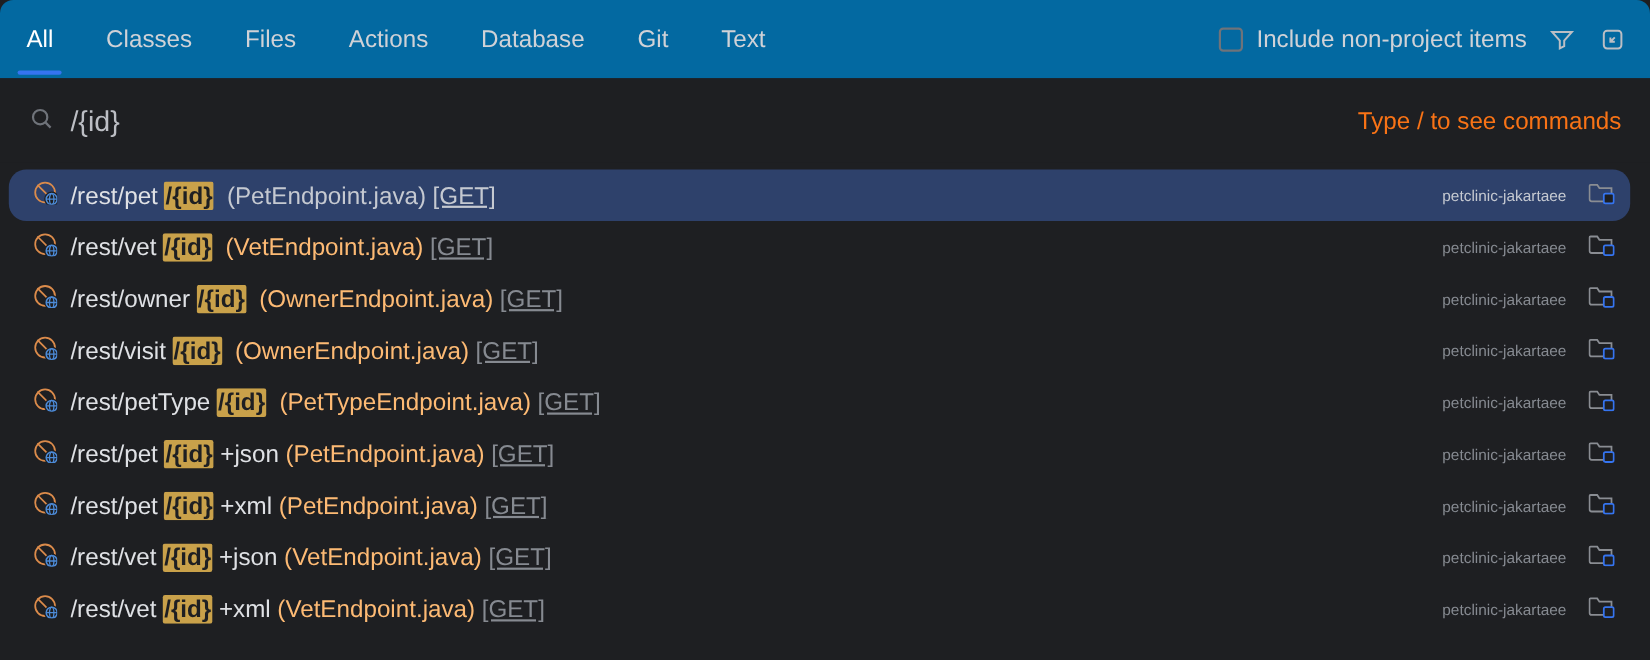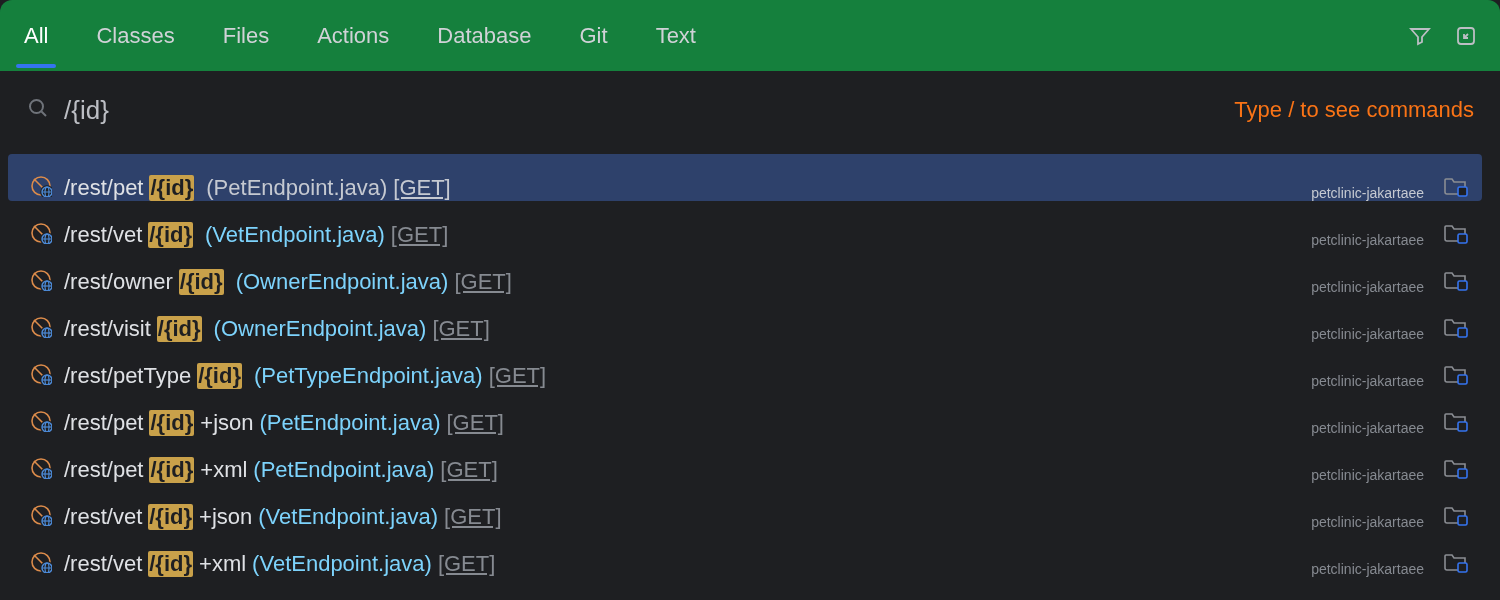--- a/index.html
+++ b/index.html
@@ -15,21 +15,21 @@
     display: flex; flex-direction: column;
     border-radius: 12px;
     overflow: hidden;
   }
   
   .tabs {
     display: flex; align-items: center;
     padding: 0 20px;
     height: 72px;
     gap: 40px;
-    background: #15803d;
+    background: #0369a1;
     border-bottom: 1px solid #1e1f22;
   }
   .tab {
     font-size: 22px;
     color: #d0d2d7;
     cursor: pointer;
     position: relative;
     padding: 18px 4px;
   }
   .tab.active {
@@ -89,24 +89,24 @@
     color: #f97316;
     white-space: nowrap;
   }
   
   .results {
     flex: 1;
     overflow-y: auto;
     padding: 6px 18px 12px 8px;
   }
   .result {
-    display: flex; align-items: flex-end;
+    display: flex; align-items: center;
     height: 47px;
     padding: 0 14px 0 22px;
-    border-radius: 4px;
+    border-radius: 16px;
     gap: 12px;
     cursor: pointer;
   }
   .result.selected {
     background: #2e416b;
   }
   .endpoint-icon { flex: 0 0 auto; }
   .result-text {
     font-size: 22px;
     display: flex; align-items: baseline;
@@ -115,21 +115,21 @@
     overflow: hidden;
   }
   .path-before, .path-after { color: #dfe1e5; }
   .path-match {
     background: #c9a14a;
     color: #1e1f22;
     border-radius: 2px;
     padding: 0 1px;
     font-weight: 600;
   }
-  .filename { color: #7dd3fc; }
+  .filename { color: #fdba74; }
   .method   { color: #868a91; text-decoration: underline; }
   .result.selected .filename,
   .result.selected .method { color: #c5c9d1; }
   .spacer { flex: 1; }
   .module {
     font-size: 14px;
     color: #868a91;
     white-space: nowrap;
   }
   .result.selected .module { color: #c5c9d1; }
@@ -143,20 +143,24 @@
   <div class="tabs">
 
     <div class="tab active">All</div>
       <div class="tab">Classes</div>
       <div class="tab">Files</div>
       <div class="tab">Actions</div>
       <div class="tab">Database</div>
       <div class="tab">Git</div>
       <div class="tab">Text</div>
       <div class="tabs-right">
+      <label class="checkbox-wrap">
+        <span class="checkbox-box"></span>
+        <span>Include non-project items</span>
+      </label>
       <span class="icon-btn">
         <svg width="24" height="24" viewBox="0 0 24 24" fill="none" stroke="currentColor" stroke-width="1.8">
           <path d="M3 5h18l-7 8v5l-4 2v-7L3 5z"></path>
         </svg>
       </span>
       <span class="icon-btn">
         <svg width="24" height="24" viewBox="0 0 24 24" fill="none" stroke="currentColor" stroke-width="1.8">
           <rect x="4" y="4" width="16" height="16" rx="3"></rect>
           <path d="M14 10l-4 4M10 10v4h4"></path>
         </svg>

